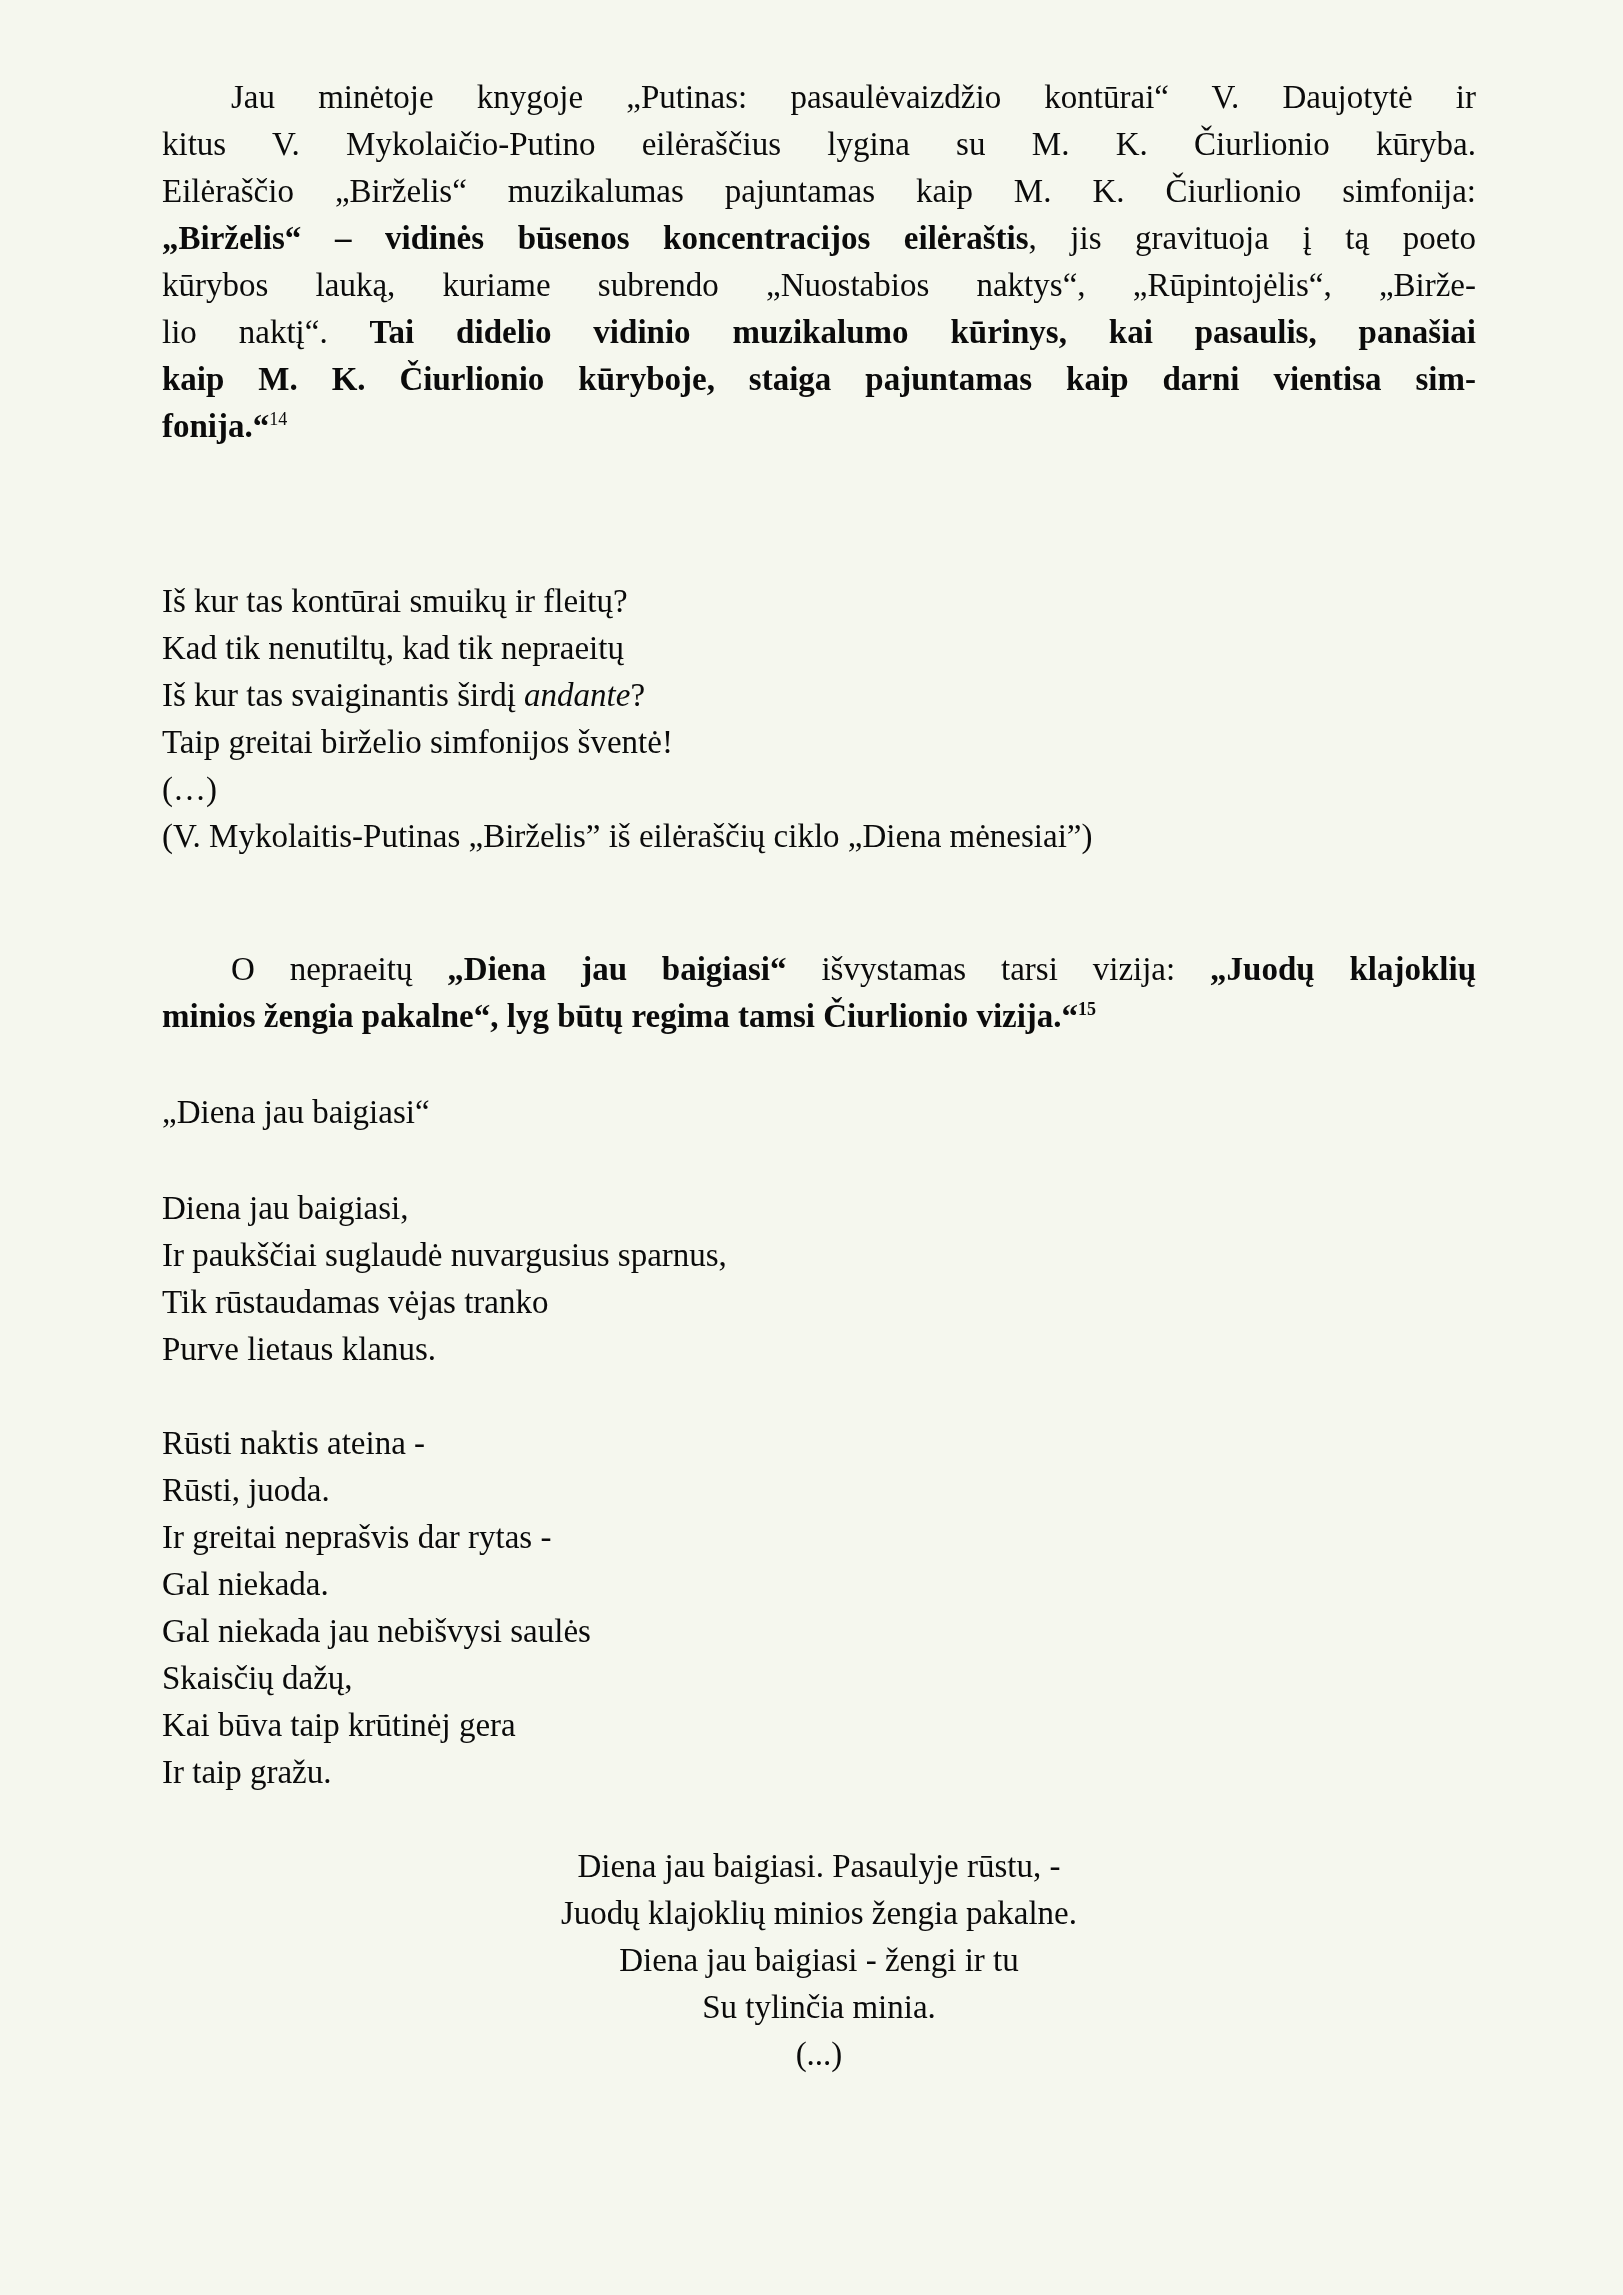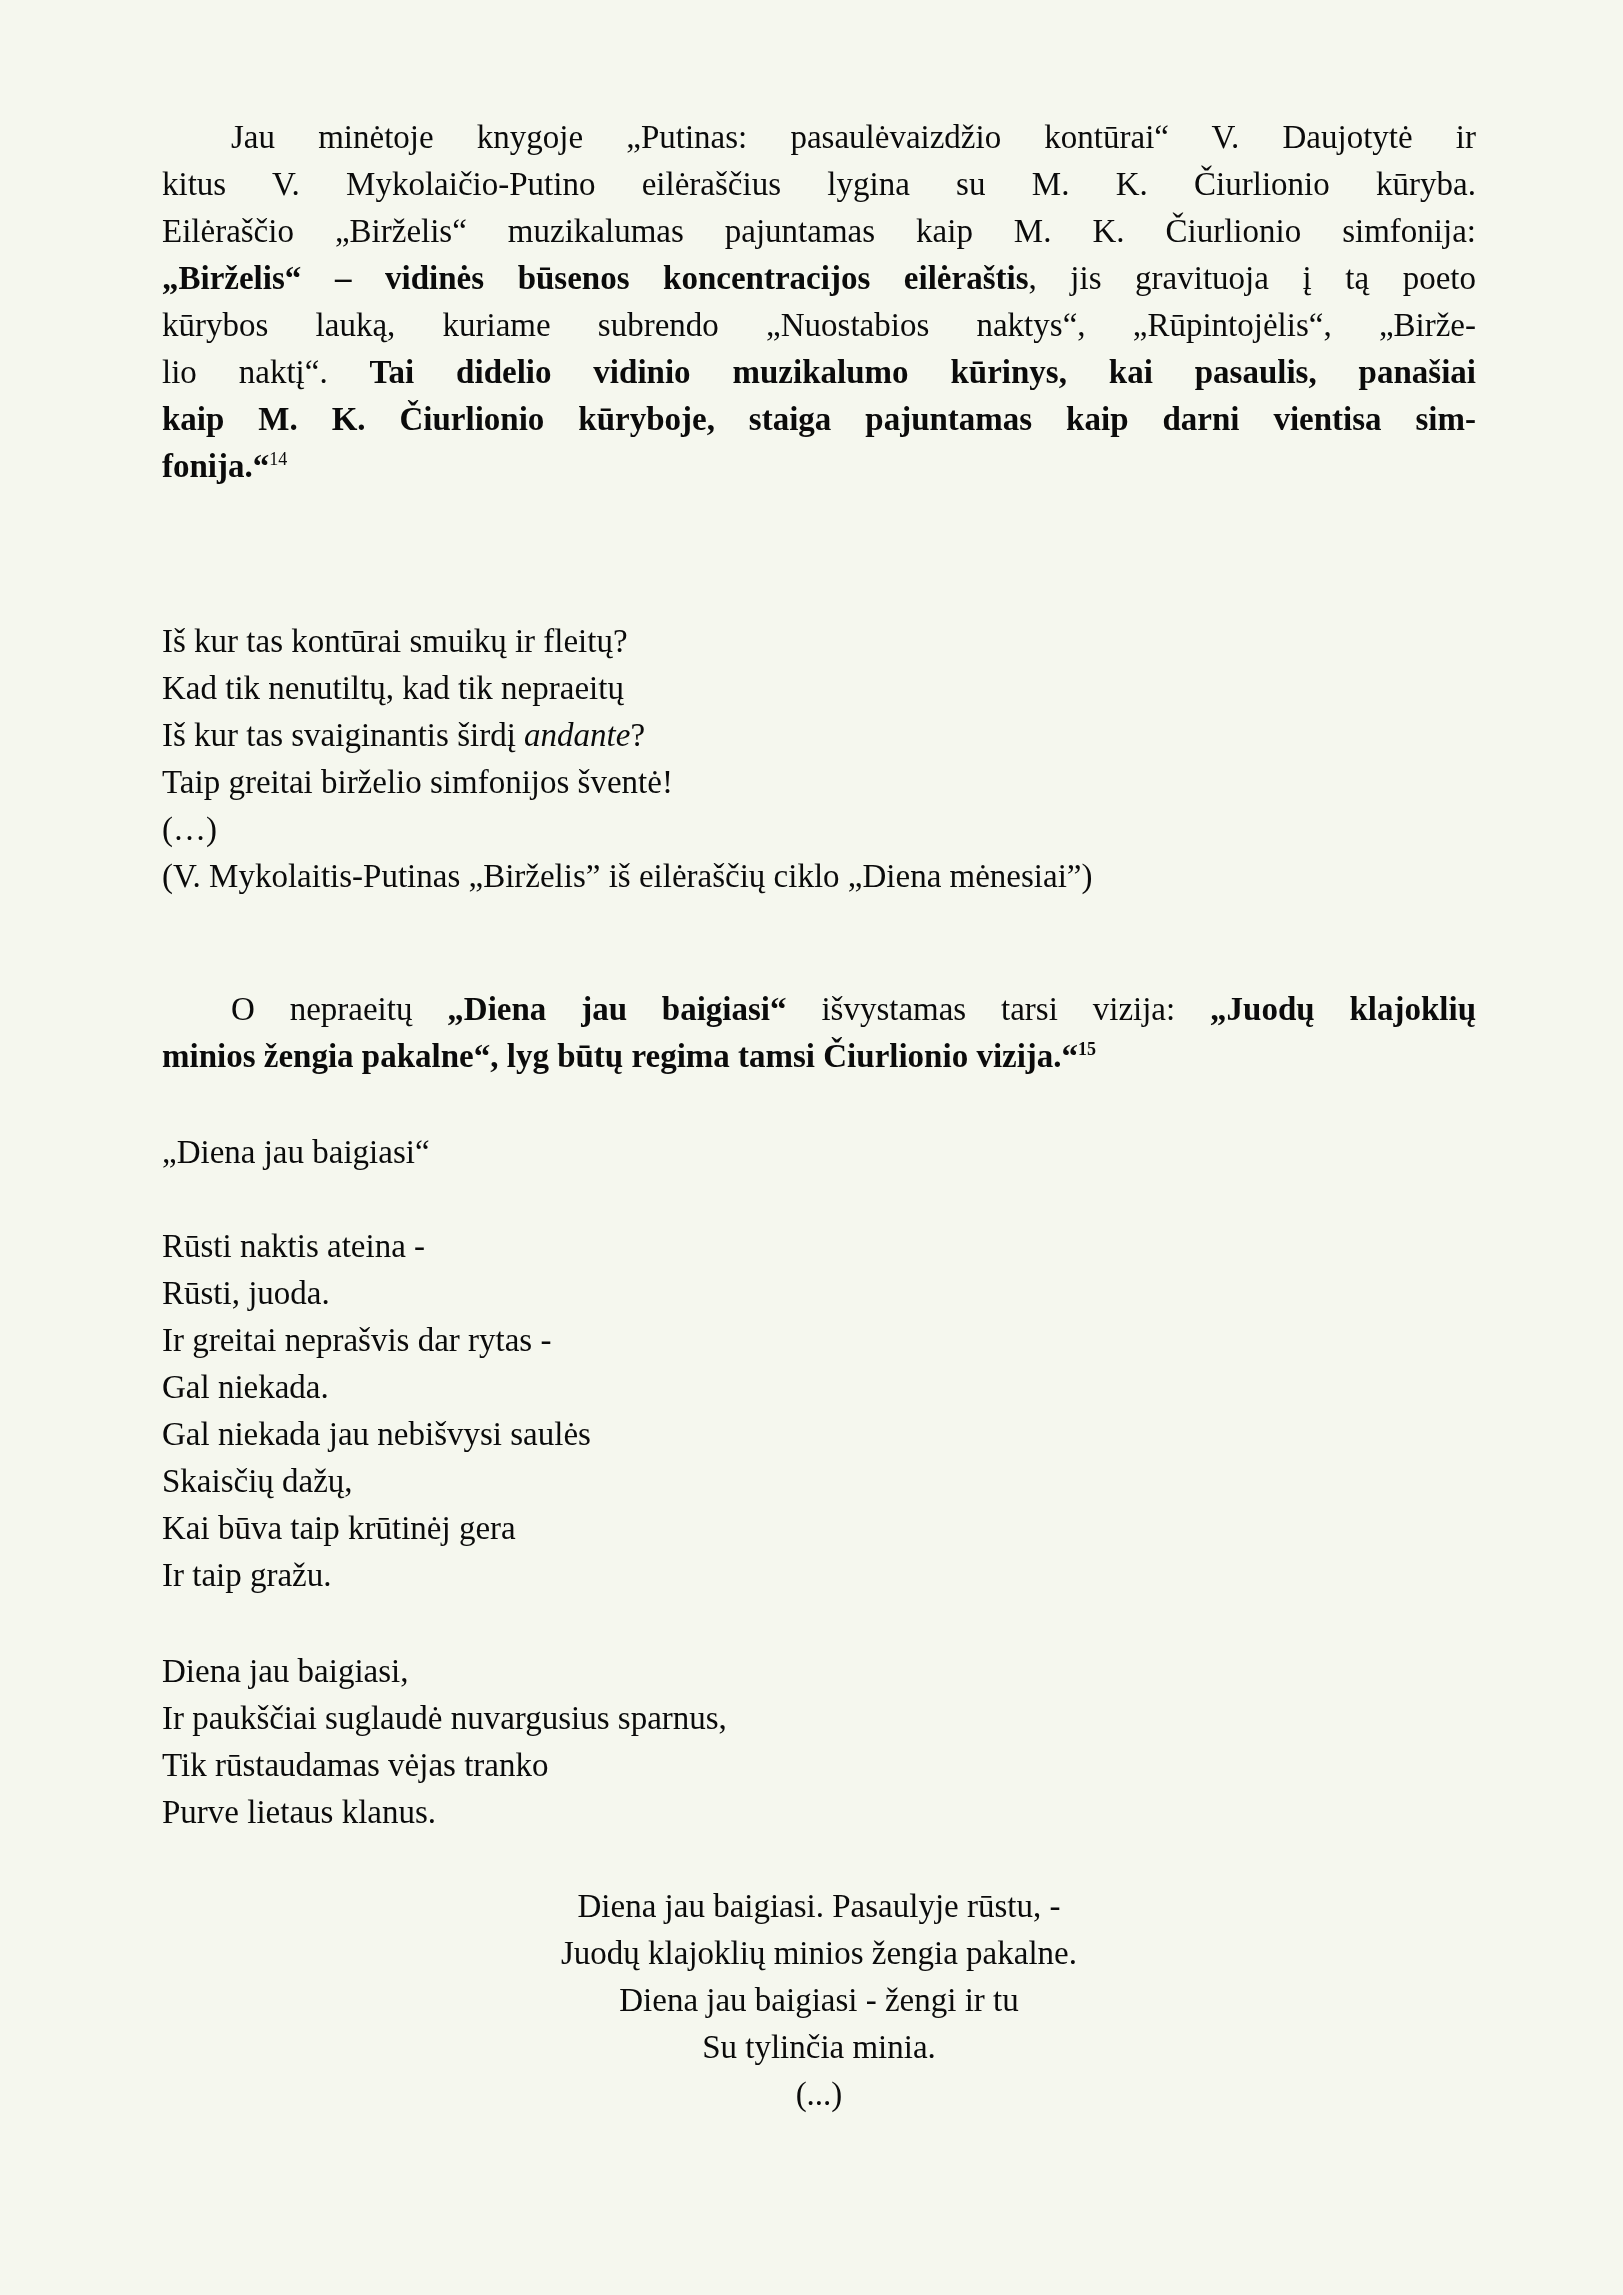--- a/index.html
+++ b/index.html
@@ -10,21 +10,21 @@
   .page {
     position: relative;
     width: 1623px;
     height: 2295px;
     background: #f5f7ee;
     color: #0b0b0b;
     font-family: "Liberation Serif", "DejaVu Serif", serif;
     font-size: 33px;
     line-height: 47px;
     box-sizing: border-box;
-    padding: 114px 147px 0 162px;
+    padding: 74px 147px 0 162px;
     overflow: hidden;
   }
   .block { margin: 0; }
   .line { white-space: pre-wrap; }
   .line.justify {
     text-align: justify;
     text-align-last: justify;
     text-justify: inter-word;
   }
   .line.indent { text-indent: 69px; }
@@ -66,35 +66,35 @@
       <div class="line"><span class="">(…)</span></div>
       <div class="line"><span class="">(V. Mykolaitis-Putinas „Birželis” iš eilėraščių ciklo „Diena mėnesiai”)</span></div>
     </div>
   <div class="block" id="blk-paragraph_2">
       <div class="line justify indent"><span class="">O nepraeitų </span><span class="seg-b ">„Diena jau baigiasi“</span><span class=""> išvystamas tarsi vizija: </span><span class="seg-b ">„Juodų klajoklių</span></div>
       <div class="line"><span class="seg-b ">minios žengia pakalne“, lyg būtų regima tamsi Čiurlionio vizija.“</span><span class="seg-b seg-sup ">15</span></div>
     </div>
   <div class="block" id="blk-poem_title">
       <div class="line"><span class="">„Diena jau baigiasi“</span></div>
     </div>
+  <div class="block" id="blk-poem_2_stanza_1">
+      <div class="line"><span class="">Diena jau baigiasi,</span></div>
+      <div class="line"><span class="">Ir paukščiai suglaudė nuvargusius sparnus,</span></div>
+      <div class="line"><span class="">Tik rūstaudamas vėjas tranko</span></div>
+      <div class="line"><span class="">Purve lietaus klanus.</span></div>
+    </div>
   <div class="block" id="blk-poem_2_stanza_2">
       <div class="line"><span class="">Rūsti naktis ateina -</span></div>
       <div class="line"><span class="">Rūsti, juoda.</span></div>
       <div class="line"><span class="">Ir greitai neprašvis dar rytas -</span></div>
       <div class="line"><span class="">Gal niekada.</span></div>
       <div class="line"><span class="">Gal niekada jau nebišvysi saulės</span></div>
       <div class="line"><span class="">Skaisčių dažų,</span></div>
       <div class="line"><span class="">Kai būva taip krūtinėj gera</span></div>
       <div class="line"><span class="">Ir taip gražu.</span></div>
-    </div>
-  <div class="block" id="blk-poem_2_stanza_1">
-      <div class="line"><span class="">Diena jau baigiasi,</span></div>
-      <div class="line"><span class="">Ir paukščiai suglaudė nuvargusius sparnus,</span></div>
-      <div class="line"><span class="">Tik rūstaudamas vėjas tranko</span></div>
-      <div class="line"><span class="">Purve lietaus klanus.</span></div>
     </div>
   <div class="block" id="blk-poem_2_stanza_3">
       <div class="line"><span class="">Diena jau baigiasi. Pasaulyje rūstu, -</span></div>
       <div class="line"><span class="">Juodų klajoklių minios žengia pakalne.</span></div>
       <div class="line"><span class="">Diena jau baigiasi - žengi ir tu</span></div>
       <div class="line"><span class="">Su tylinčia minia.</span></div>
       <div class="line"><span class="">(...)</span></div>
     </div>
 </div>
 

